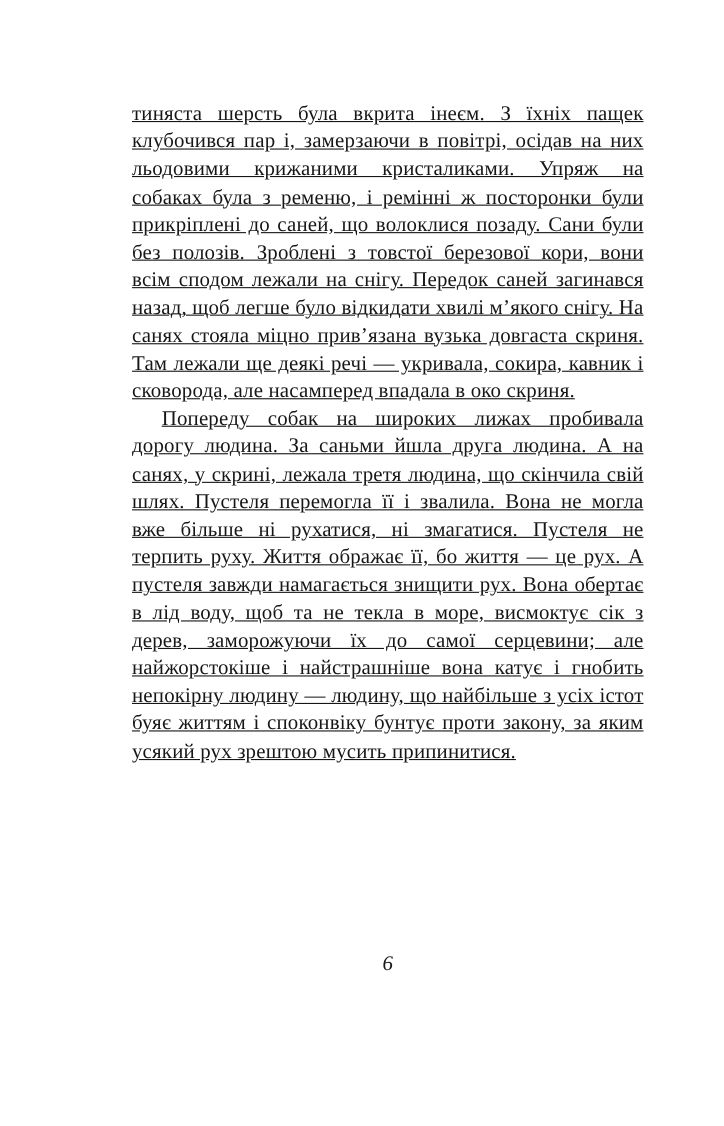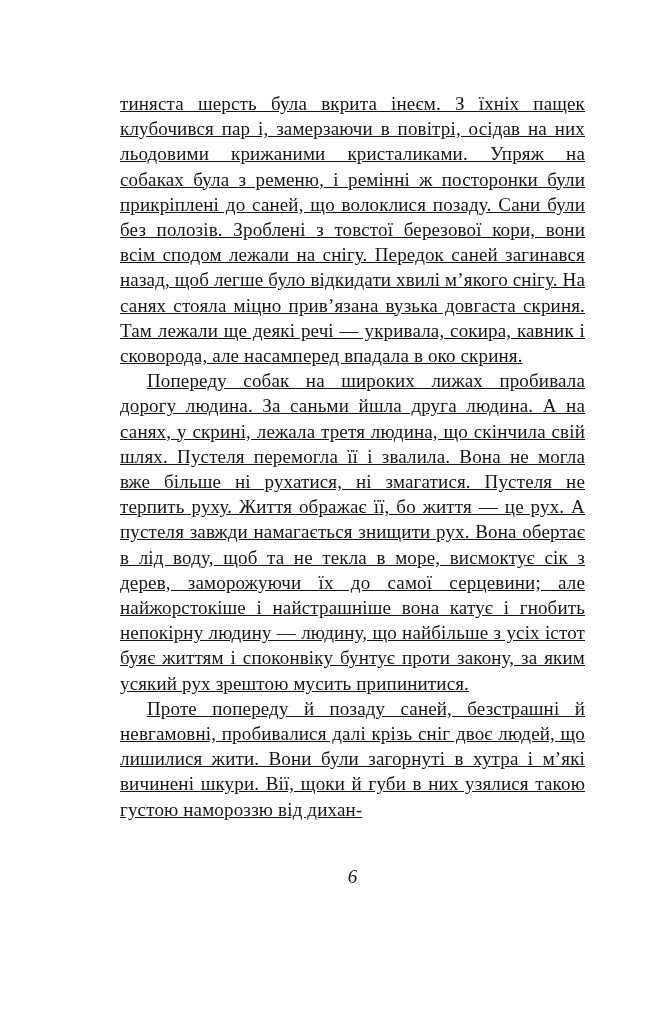--- a/index.html
+++ b/index.html
@@ -49,16 +49,15 @@
     color: #161616;
   }
 </style>
 </head>
 <body>
 
 <div class="book-page">
   <div class="text-column">
     <p>тиняста шерсть була вкрита інеєм. З їхніх пащек клубочився пар і, замерзаючи в повітрі, осідав на них льодовими крижаними кристаликами. Упряж на собаках була з ременю, і ремінні ж посторонки були прикріплені до саней, що волоклися позаду. Сани були без полозів. Зроблені з товстої березової кори, вони всім сподом лежали на снігу. Передок саней загинався назад, щоб легше було відкидати хвилі м’якого снігу. На санях стояла міцно прив’язана вузька довгаста скриня. Там лежали ще деякі речі — укривала, сокира, кавник і сковорода, але насамперед впадала в око скриня.</p>
     <p class="indent">Попереду собак на широких лижах пробивала дорогу людина. За саньми йшла друга людина. А на санях, у скрині, лежала третя людина, що скінчила свій шлях. Пустеля перемогла її і звалила. Вона не могла вже більше ні рухатися, ні змагатися. Пустеля не терпить руху. Життя ображає її, бо життя — це рух. А пустеля завжди намагається знищити рух. Вона обертає в лід воду, щоб та не текла в море, висмоктує сік з дерев, заморожуючи їх до самої серцевини; але найжорстокіше і найстрашніше вона катує і гнобить непокірну людину — людину, що найбільше з усіх істот буяє життям і споконвіку бунтує проти закону, за яким усякий рух зрештою мусить припинитися.</p>
-    <p class="indent">Проте попереду й позаду саней, безстрашні й невгамовні, пробивалися далі крізь сніг двоє людей, що лишилися жити. Вони були загорнуті в хутра і м’які вичинені шкури. Вії, щоки й губи в них узялися такою густою намороззю від дихан-</p>
   </div>
   <div class="page-number">6</div>
 </div>
 
 </body></html>

